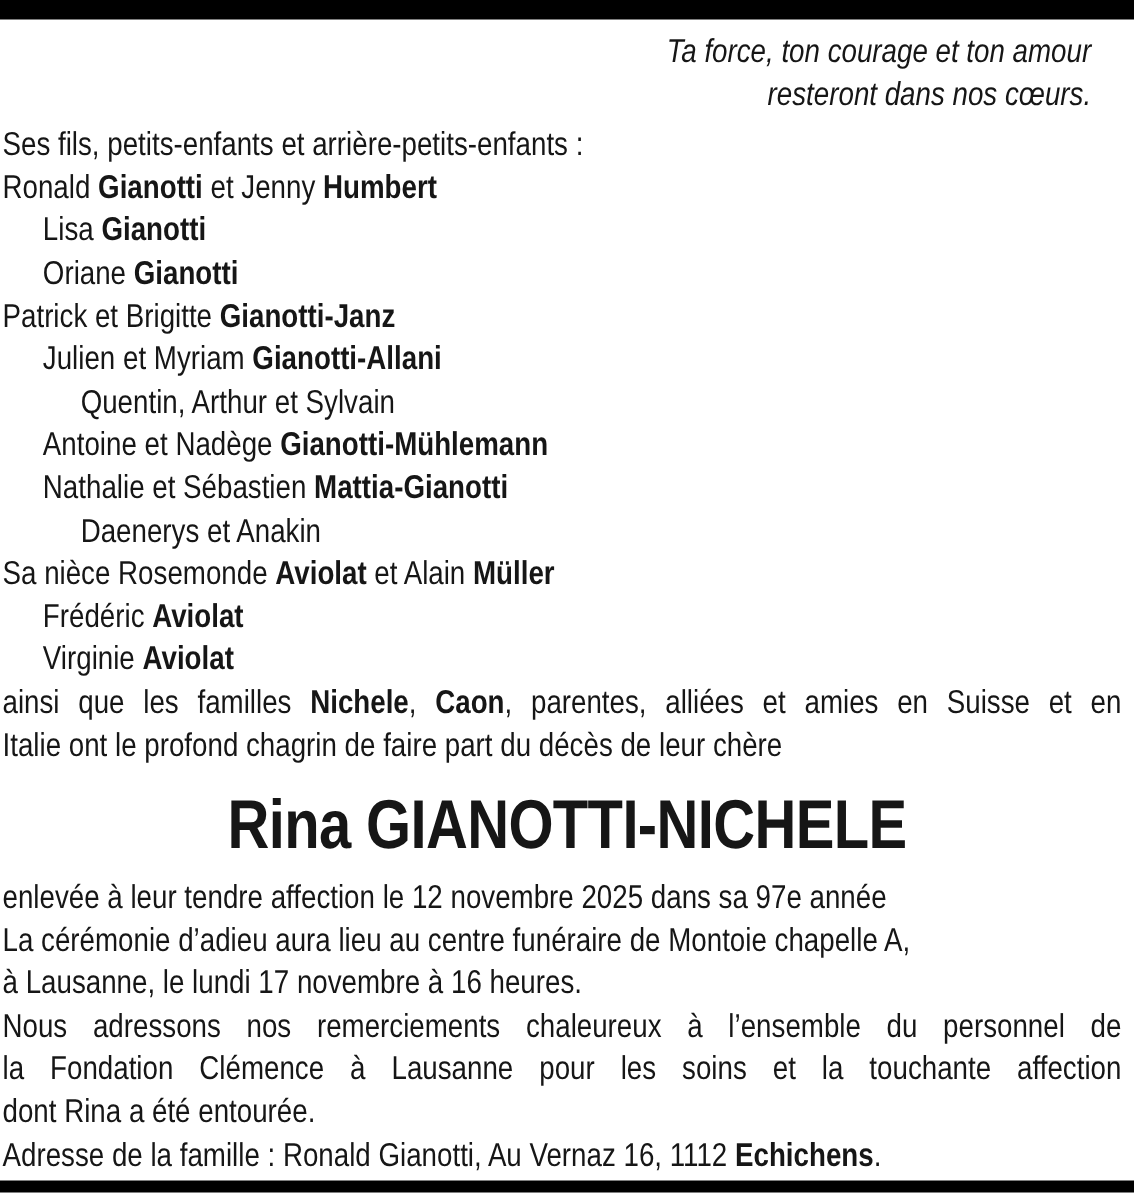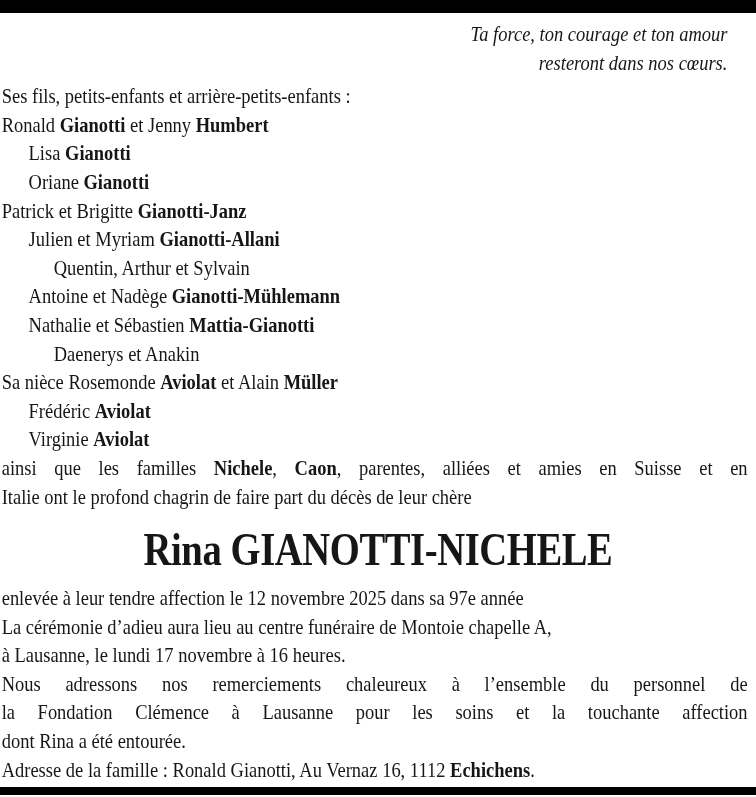--- a/index.html
+++ b/index.html
@@ -7,21 +7,20 @@
     width: 756px; height: 797px;
     background: #ffffff;
     font-family: "Liberation Sans", "DejaVu Sans", sans-serif;
   }
   .page {
     position: relative;
     width: 756px; height: 797px;
     overflow: hidden;
     background: #ffffff;
     color: #161616;
-    font-family: Liberation Serif, serif;
   }
   .bar { position: absolute; left: 0; width: 756px; background: #000000; }
   .bar-top { top: 0; height: 13px; }
   .bar-bottom { top: 787px; height: 8px; }
   
   .content {
     position: absolute; top: 13px; left: 0;
     width: 900px;
     transform: scaleX(0.84);
     transform-origin: 0 0;

